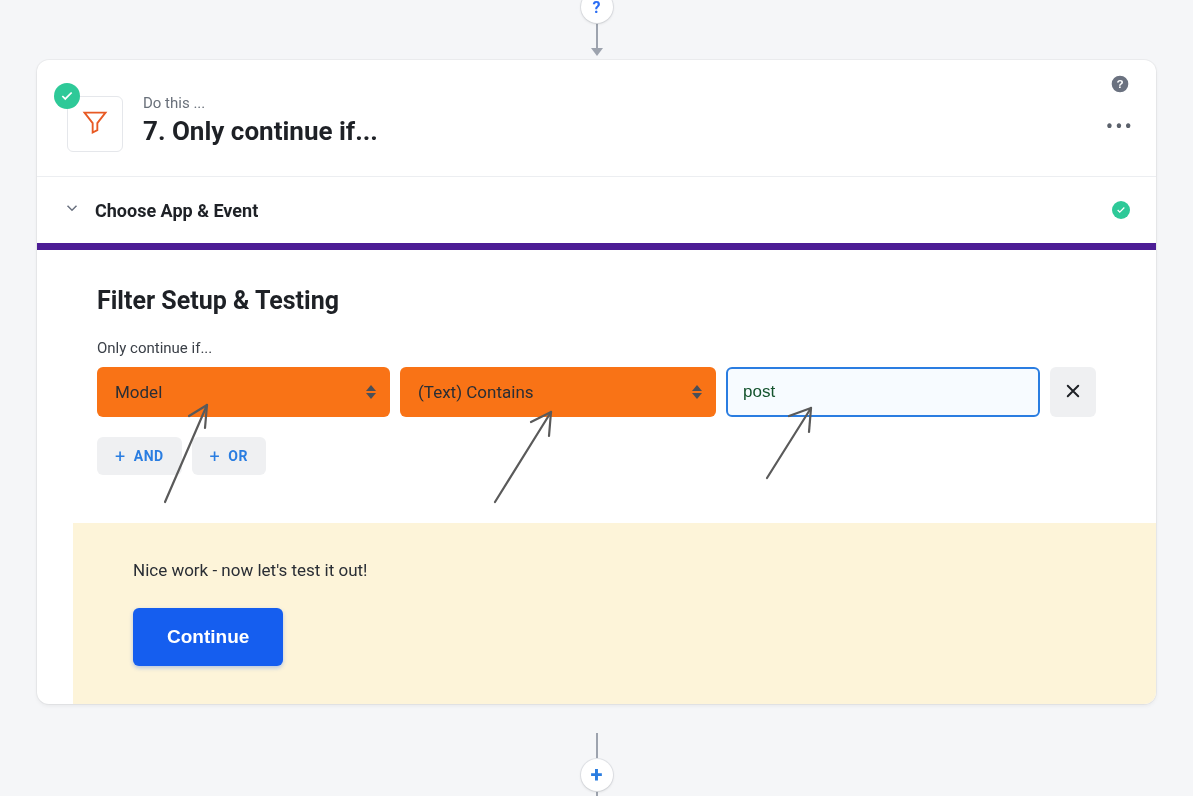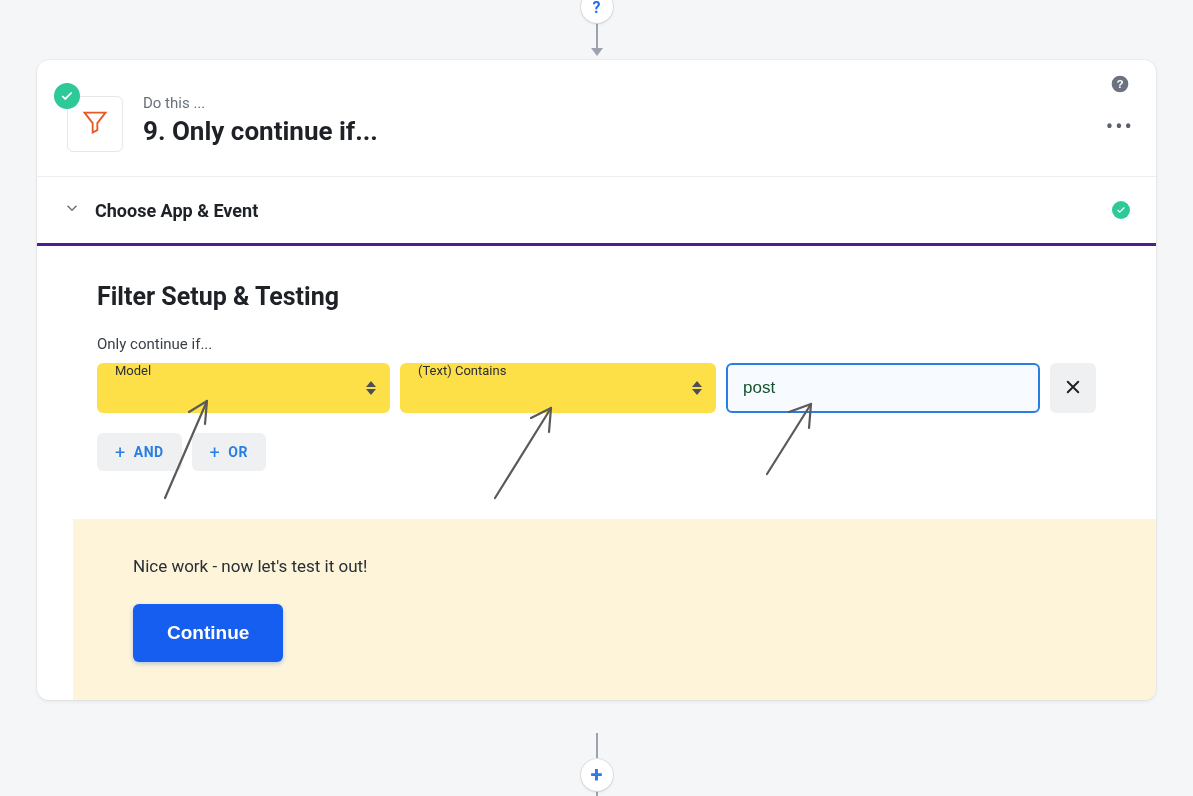--- a/index.html
+++ b/index.html
@@ -147,36 +147,36 @@
     .chevron svg { width: 18px; height: 18px; stroke: #6b7280; stroke-width: 2; fill: none; }
     .accordion-title { font-weight: 700; font-size: 18px; color: #1e2126; }
     .accordion-status {
       width: 18px; height: 18px; border-radius: 50%; background: #2ec998;
       display: flex; align-items: center; justify-content: center;
     }
     .accordion-status svg { width: 10px; height: 10px; stroke: #fff; stroke-width: 3; fill: none; }
 
     
     .filter-body {
-      border-top: 3px solid #4c1d95;
+      border-top: 7px solid #4c1d95;
       padding: 36px 60px 48px 60px;
       position: relative;
     }
     .section-title { font-size: 25px; font-weight: 700; color: #1e2126; margin-bottom: 24px; }
     .field-label { font-size: 15px; color: #3b4048; margin-bottom: 10px; }
 
     .filter-row { display: flex; gap: 10px; align-items: stretch; }
     .select-box {
-      background: #fde047;
+      background: #f97316;
       border-radius: 6px;
       height: 50px;
-      display: flex; 
+      display: flex; align-items: center;
       padding: 0 44px 0 18px;
       position: relative;
-      font-size: 13px;
+      font-size: 17px;
       color: #2a2e35;
       cursor: pointer;
     }
     .select-box.field { flex: 0 0 293px; }
     .select-box.op { flex: 0 0 316px; }
     .select-caret {
       position: absolute;
       right: 14px; top: 50%;
       transform: translateY(-50%);
       display: flex; flex-direction: column; gap: 2px;
@@ -273,21 +273,21 @@
         </span>
       </div>
       <div class="badge-check">
         <svg viewBox="0 0 24 24">
             <path d="M4 12l5 5L20 6"></path>
           </svg>
       </div>
     </div>
     <div class="header-titles">
       <div class="eyebrow">Do this ...</div>
-      <div class="step-title">9. Only continue if...</div>
+      <div class="step-title">7. Only continue if...</div>
     </div>
     <div class="header-actions">
       <span class="help-icon">
         <svg viewBox="0 0 24 24">
             <circle cx="12" cy="12" r="10" fill="#6b7280"></circle>
             <text x="12" y="17" font-size="14" text-anchor="middle" fill="#fff" font-family="Arial" font-weight="700">?</text>
           </svg>
       </span>
       <span class="more-icon">•••</span>
     </div>

